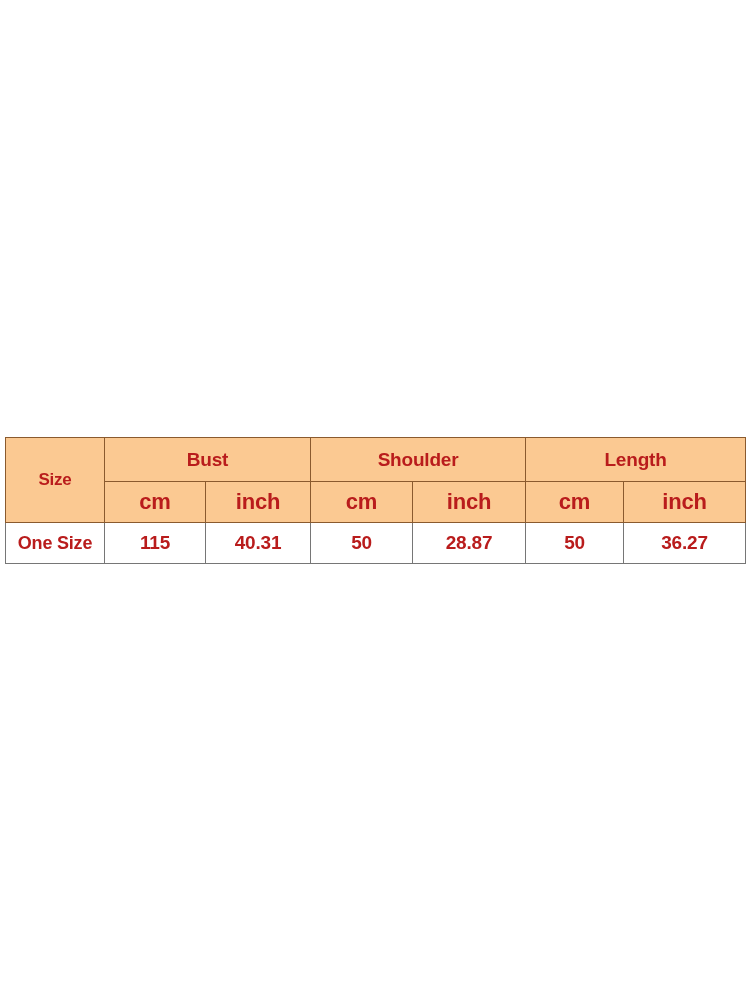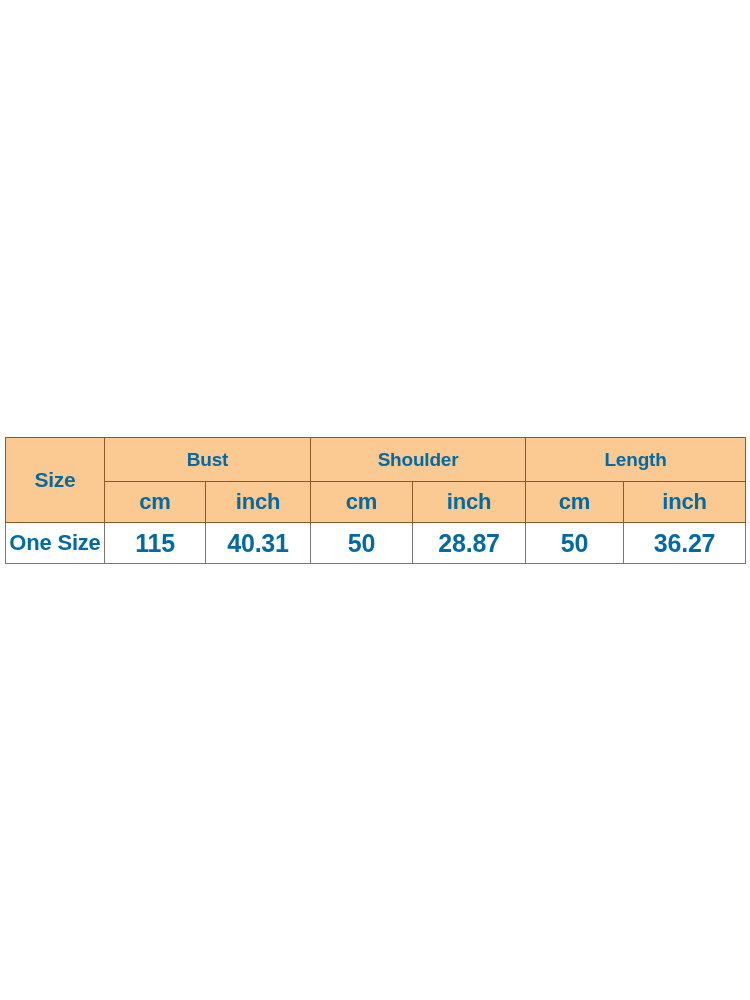--- a/index.html
+++ b/index.html
@@ -32,58 +32,58 @@
     table-layout: fixed;
     background: #ffffff;
   }
 
   table.size-chart td,
   table.size-chart th {
     padding: 0;
     margin: 0;
     text-align: center;
     vertical-align: middle;
-    color: #0369a1;
+    color: #b91c1c;
     font-weight: bold;
     letter-spacing: -0.2px;
   }
 
   
   .hdr {
     background: #fbc992;
     border: 1.5px solid #8a5a2e;
     font-size: 19px;
   }
   .hdr-size {
     background: #fbc992;
     border: 1.5px solid #8a5a2e;
-    font-size: 21px;
+    font-size: 17px;
   }
   .hdr-sub {
     background: #fbc992;
     border: 1.5px solid #8a5a2e;
     font-size: 22px;
   }
 
   
   table.size-chart {
     border: 1.5px solid #767676;
   }
 
   
   .cell {
     background: #ffffff;
     border: 1.5px solid #767676;
-    font-size: 25px;
+    font-size: 19px;
     height: 40px;
   }
   .cell-size {
     background: #ffffff;
     border: 1.5px solid #767676;
-    font-size: 22px;
+    font-size: 18px;
   }
 
   
   tr.row-group  { height: 44px; }
   tr.row-unit   { height: 41px; }
   tr.row-data   { height: 41px; }
 </style>
 </head>
 <body>
 

